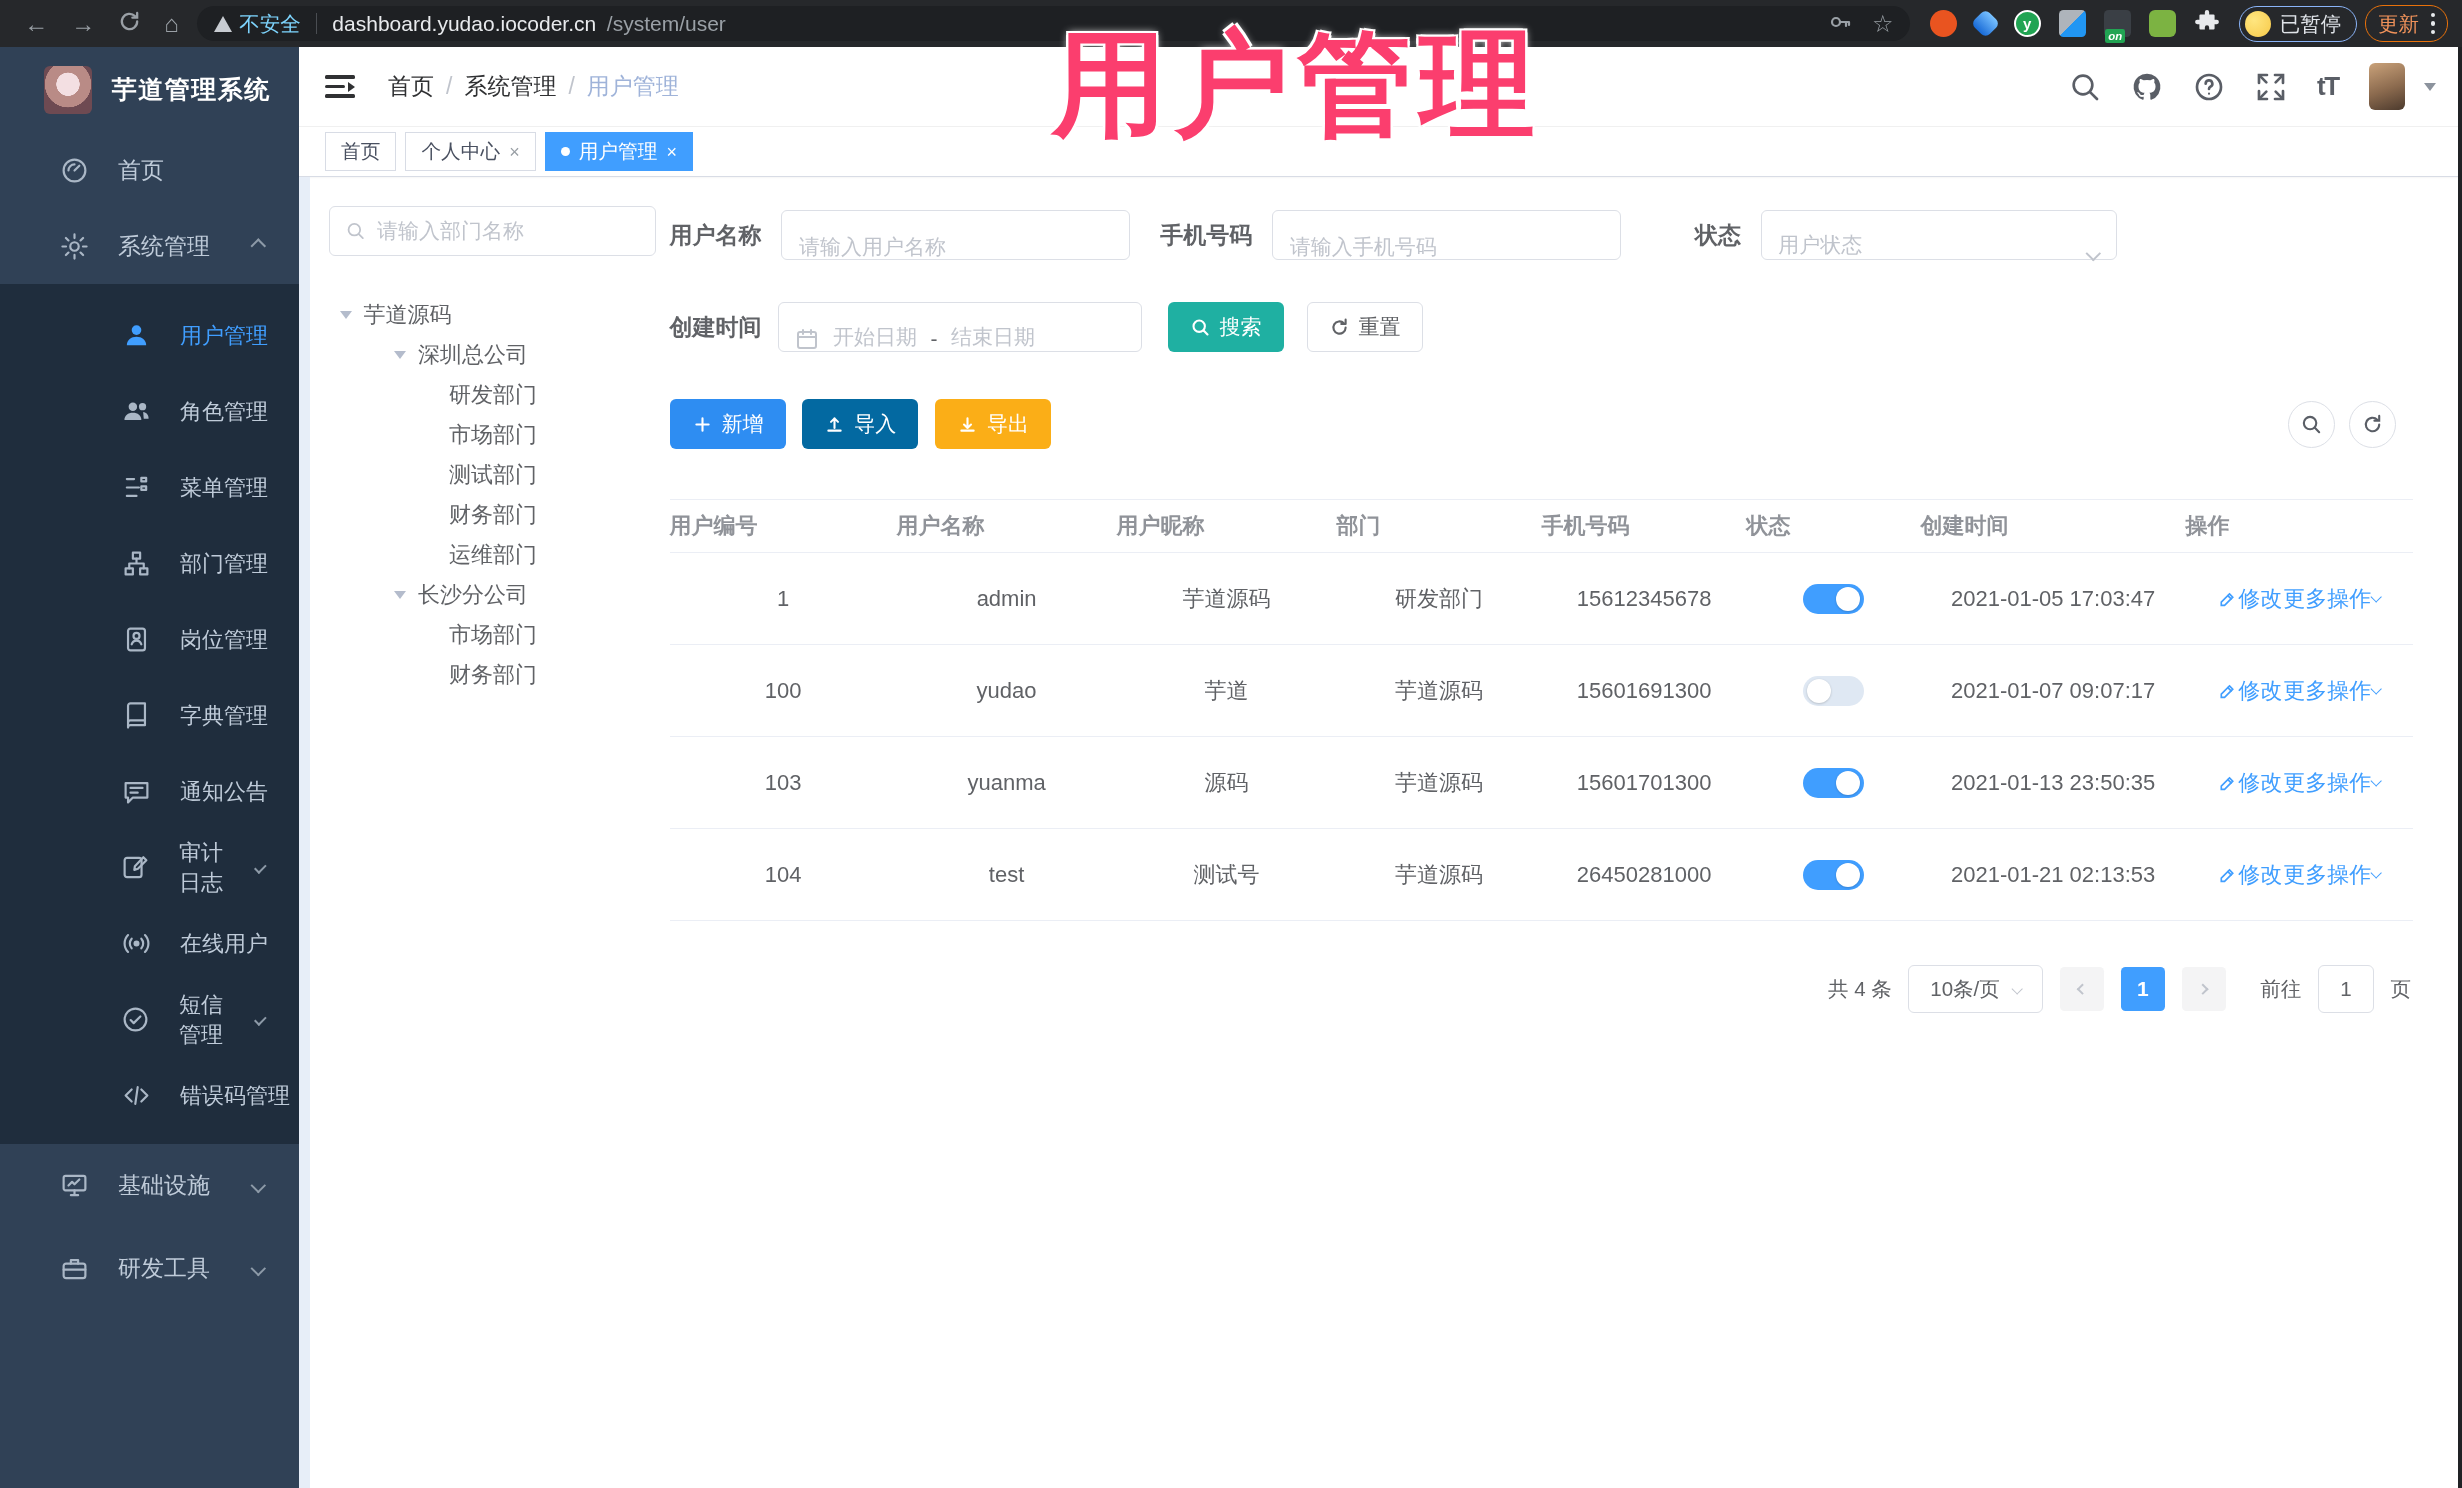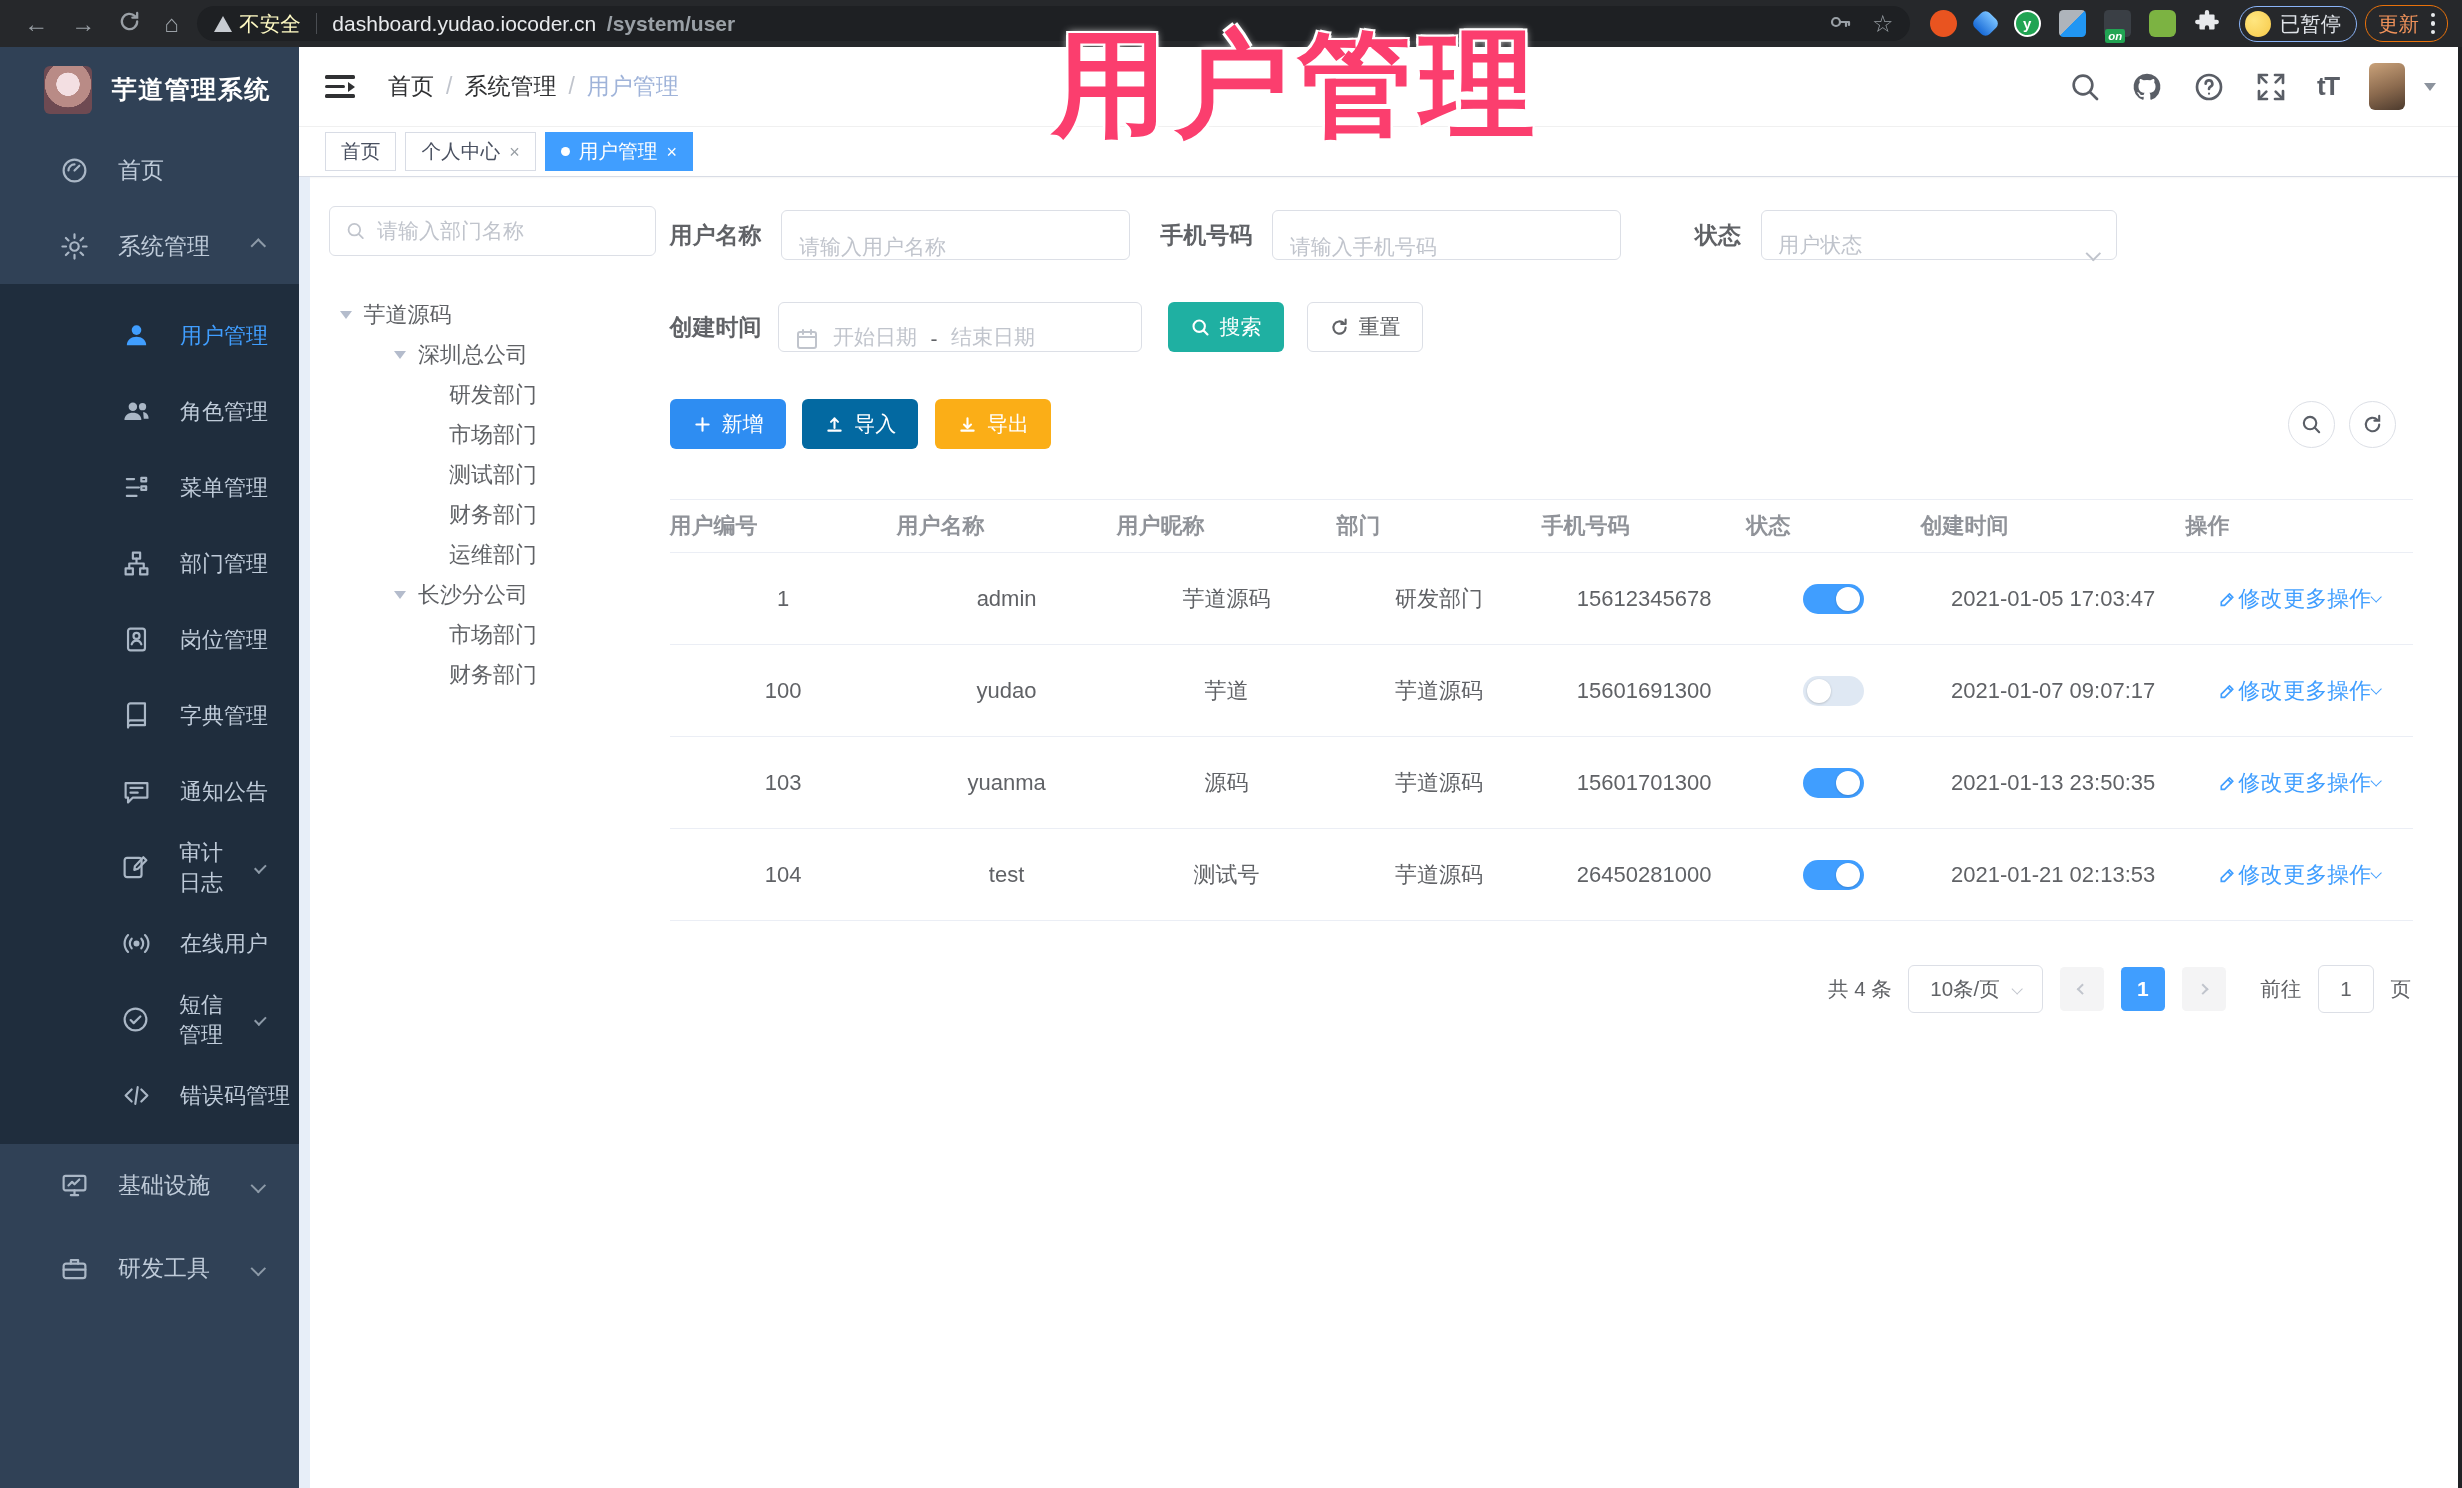--- a/index.html
+++ b/index.html
@@ -5,25 +5,25 @@
   * { margin:0; padding:0; box-sizing:border-box; }
   html,body { width:2462px; height:1488px; }
   body { font-family:"Liberation Sans","DejaVu Sans",sans-serif; }
   .page { position:relative; width:2462px; height:1488px; overflow:hidden; background:#fff; }
 
   
   .browser-bar { height:47px; background:#26282b; display:flex; align-items:center; padding:0 13.6px; gap:7.6px; }
   .bnav { display:flex; align-items:center; gap:23px; padding:0 10.6px; }
   .bnav .bic { color:#9aa0a6; font-size:24px; line-height:1; }
   .omnibox { flex:1; height:35px; background:#1e2023; border-radius:17.4px; display:flex; align-items:center; padding:0 16.7px; gap:10.6px; color:#9aa0a6; }
-  .omni-warn { display:flex; align-items:center; gap:7.6px; font-size:20.5px; color:#fef9c3; }
+  .omni-warn { display:flex; align-items:center; gap:7.6px; font-size:20.5px; color:#7dd3fc; }
   .warn-tri { width:0;height:0;border-left:9.8px solid transparent;border-right:9.8px solid transparent;border-bottom:16.7px solid #c7cbd1; position:relative; }
   .omni-div { width:1.5px; height:21px; background:#4a4d52; margin:0 4.5px; }
   .omni-host { color:#e8eaed; font-size:21px; }
-  .omni-path { color:#9aa0a6; font-size:21px;font-weight:bold; }
+  .omni-path { color:#9aa0a6; font-size:21px; }
   .omni-right { margin-left:auto; display:flex; align-items:center; gap:19.7px; }
   .ext-strip { display:flex; align-items:center; gap:18px; padding:0 12px; }
   .extic { width:27px; height:27px; border-radius:50%; display:flex; align-items:center; justify-content:center; font-size:15px; color:#fff; position:relative; }
   .ext-grid { border-radius:4.5px; background:linear-gradient(135deg,#aeb4bb 50%,#2196f3 50%); }
   .ext-dark { border-radius:4.5px; background:#3a3f45; }
   .ext-badge { position:absolute; bottom:-6px; left:1.5px; background:#21a453; color:#fff; font-size:11.4px; padding:0.8px 3px; border-radius:2.3px; font-weight:bold; }
   .profile-chip { display:flex; align-items:center; gap:9px; border:1.5px solid #8ab4f8; border-radius:18px; padding:3px 15px 3px 4.5px; }
   .emoji-face { width:26px; height:26px; border-radius:50%; background:radial-gradient(circle at 35% 35%, #ffe680, #f7c948); }
   .profile-chip span { color:#dfe3e8; font-size:20.5px;font-family:Liberation Serif, serif; }
   .update-pill { display:flex; align-items:center; gap:12px; border:1.5px solid #e8710a; border-radius:18px; padding:3.8px 12px;justify-content:center; }

